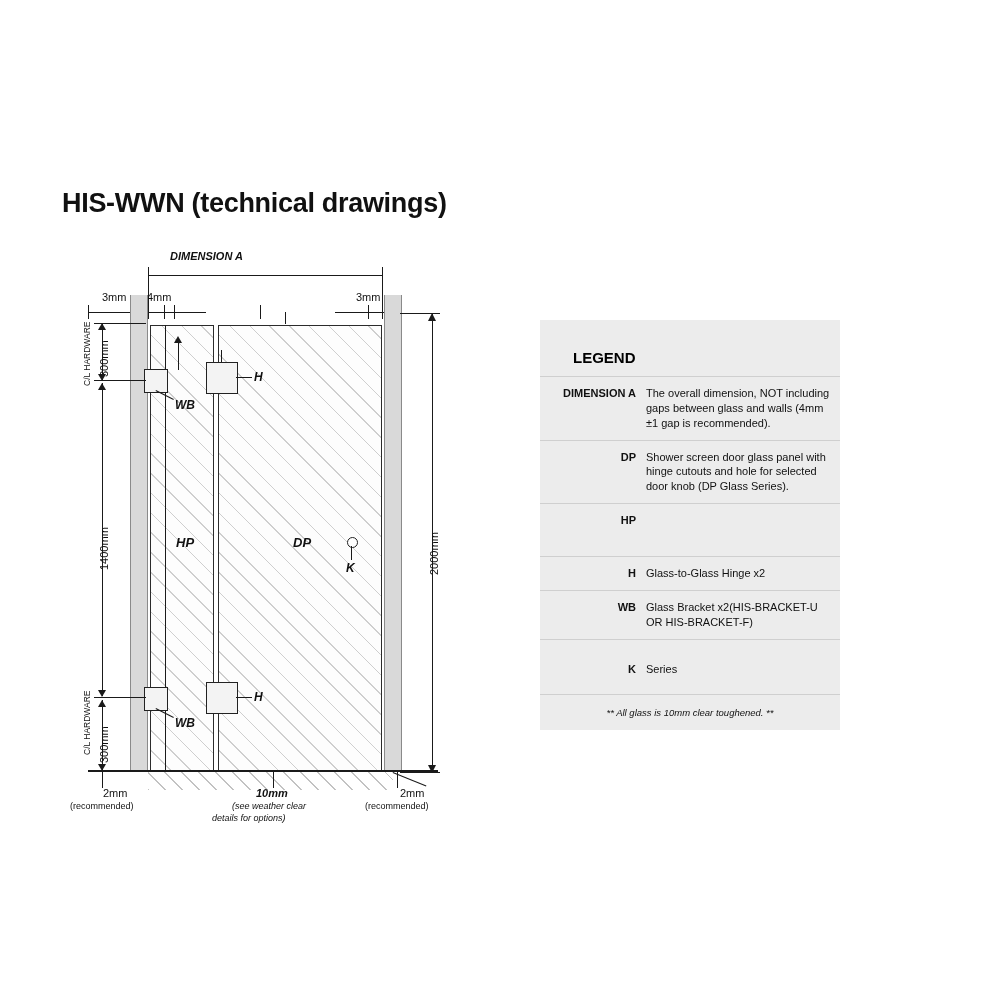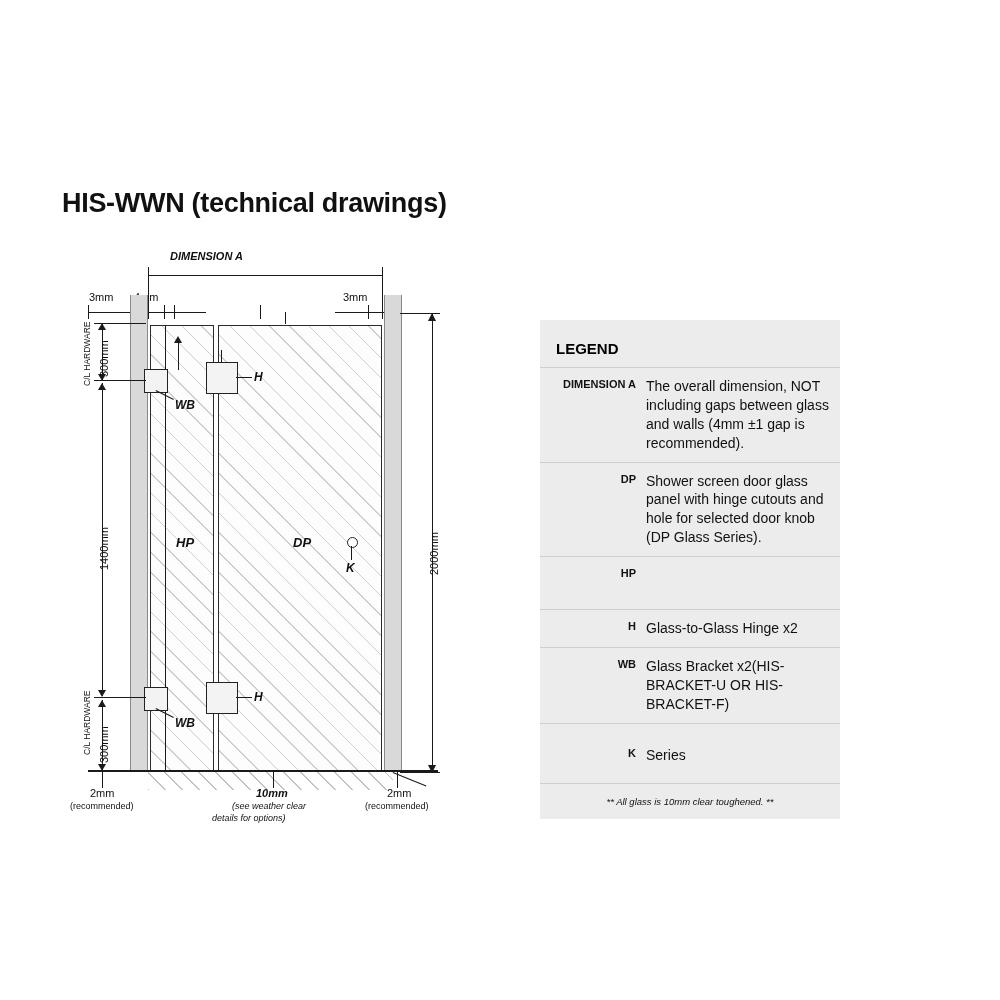--- a/index.html
+++ b/index.html
@@ -93,20 +93,21 @@
     font-weight: bold;
     font-style: italic;
     color: #111111;
     white-space: nowrap;
   }
   .dim {
     position: absolute;
     font-size: 11px;
     color: #111111;
     white-space: nowrap;
+    margin-left: 13px;
   }
   .dim-i {
     position: absolute;
     font-size: 11px;
     font-style: italic;
     font-weight: bold;
     color: #111111;
     white-space: nowrap;
   }
   .small {
@@ -146,41 +147,42 @@
     position: absolute;
     left: 540px;
     top: 320px;
     width: 300px;
     background: #ececec;
     padding: 0;
   }
   #legend-title {
     font-size: 15px;
     font-weight: bold;
-    padding: 20px 16px 10px 16px;
+    padding: 29px 16px 10px 16px;
+    margin-left: 17px;
   }
   .legend-row {
     display: flex;
     align-items: flex-start;
     border-top: 1px solid #cfcfcf;
     padding: 9px 10px 9px 10px;
   }
   .legend-key {
     width: 86px;
     flex: 0 0 86px;
     text-align: right;
     padding-right: 10px;
     font-size: 11px;
     font-weight: bold;
     color: #111111;
     line-height: 1.35;
   }
   .legend-desc {
     flex: 1;
-    font-size: 14px;
+    font-size: 11px;
     color: #111111;
     line-height: 1.35;
   }
   .legend-row.tall { min-height: 34px; }
   #legend-note {
     border-top: 1px solid #cfcfcf;
     font-size: 9.5px;
     font-style: italic;
     text-align: center;
     padding: 12px 8px 12px 8px;

